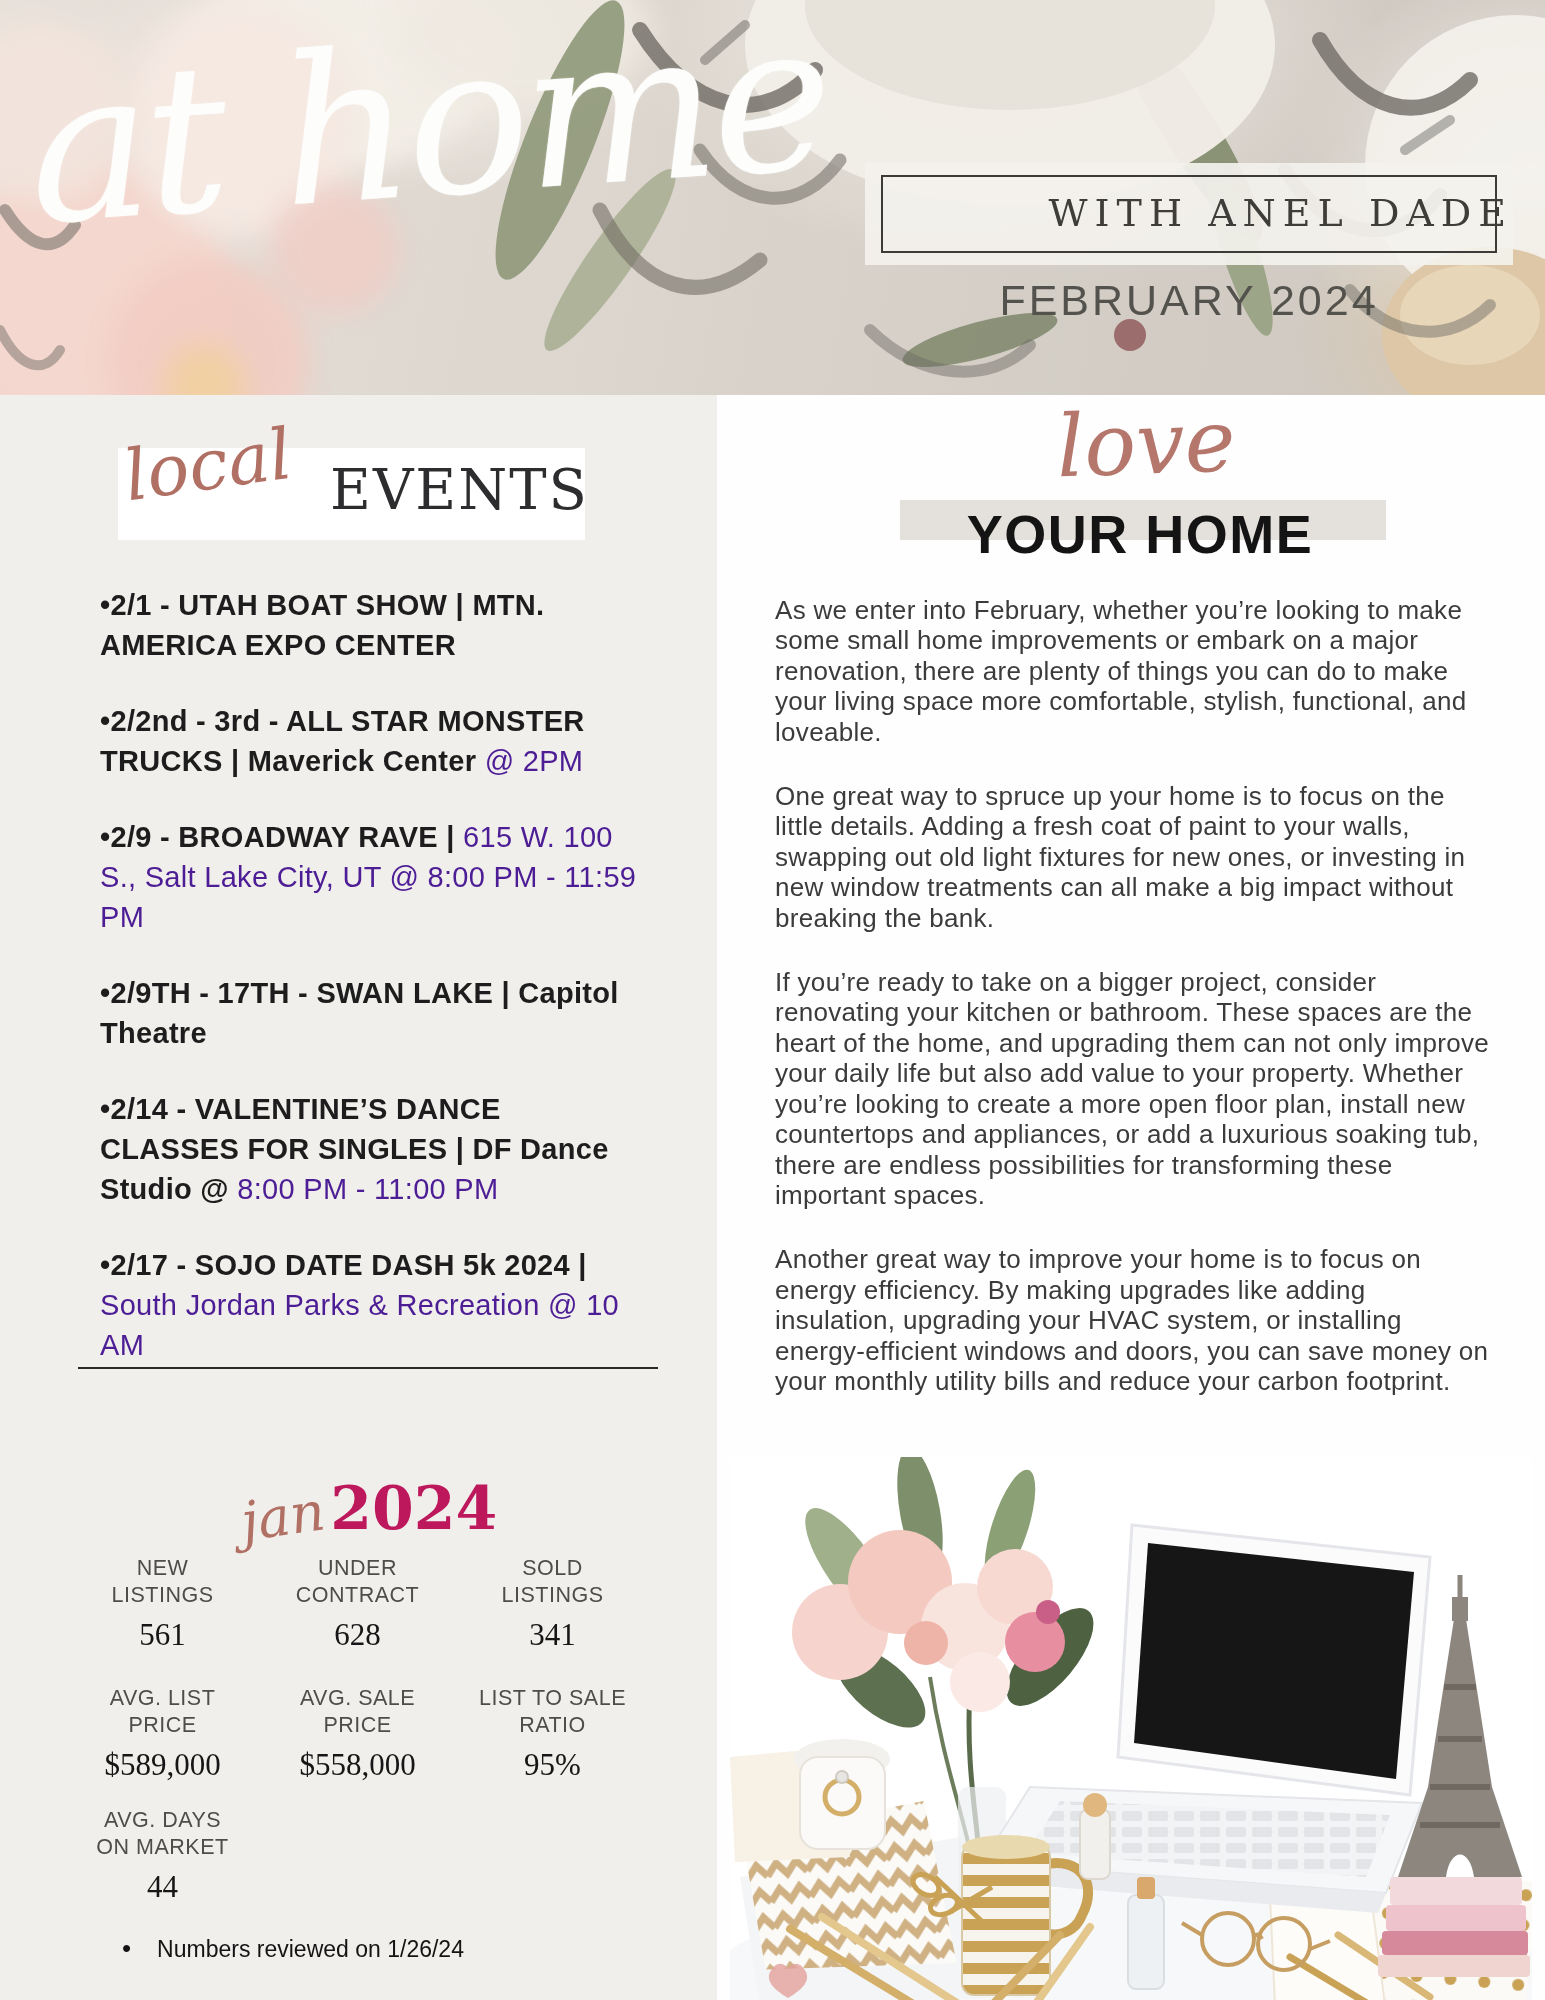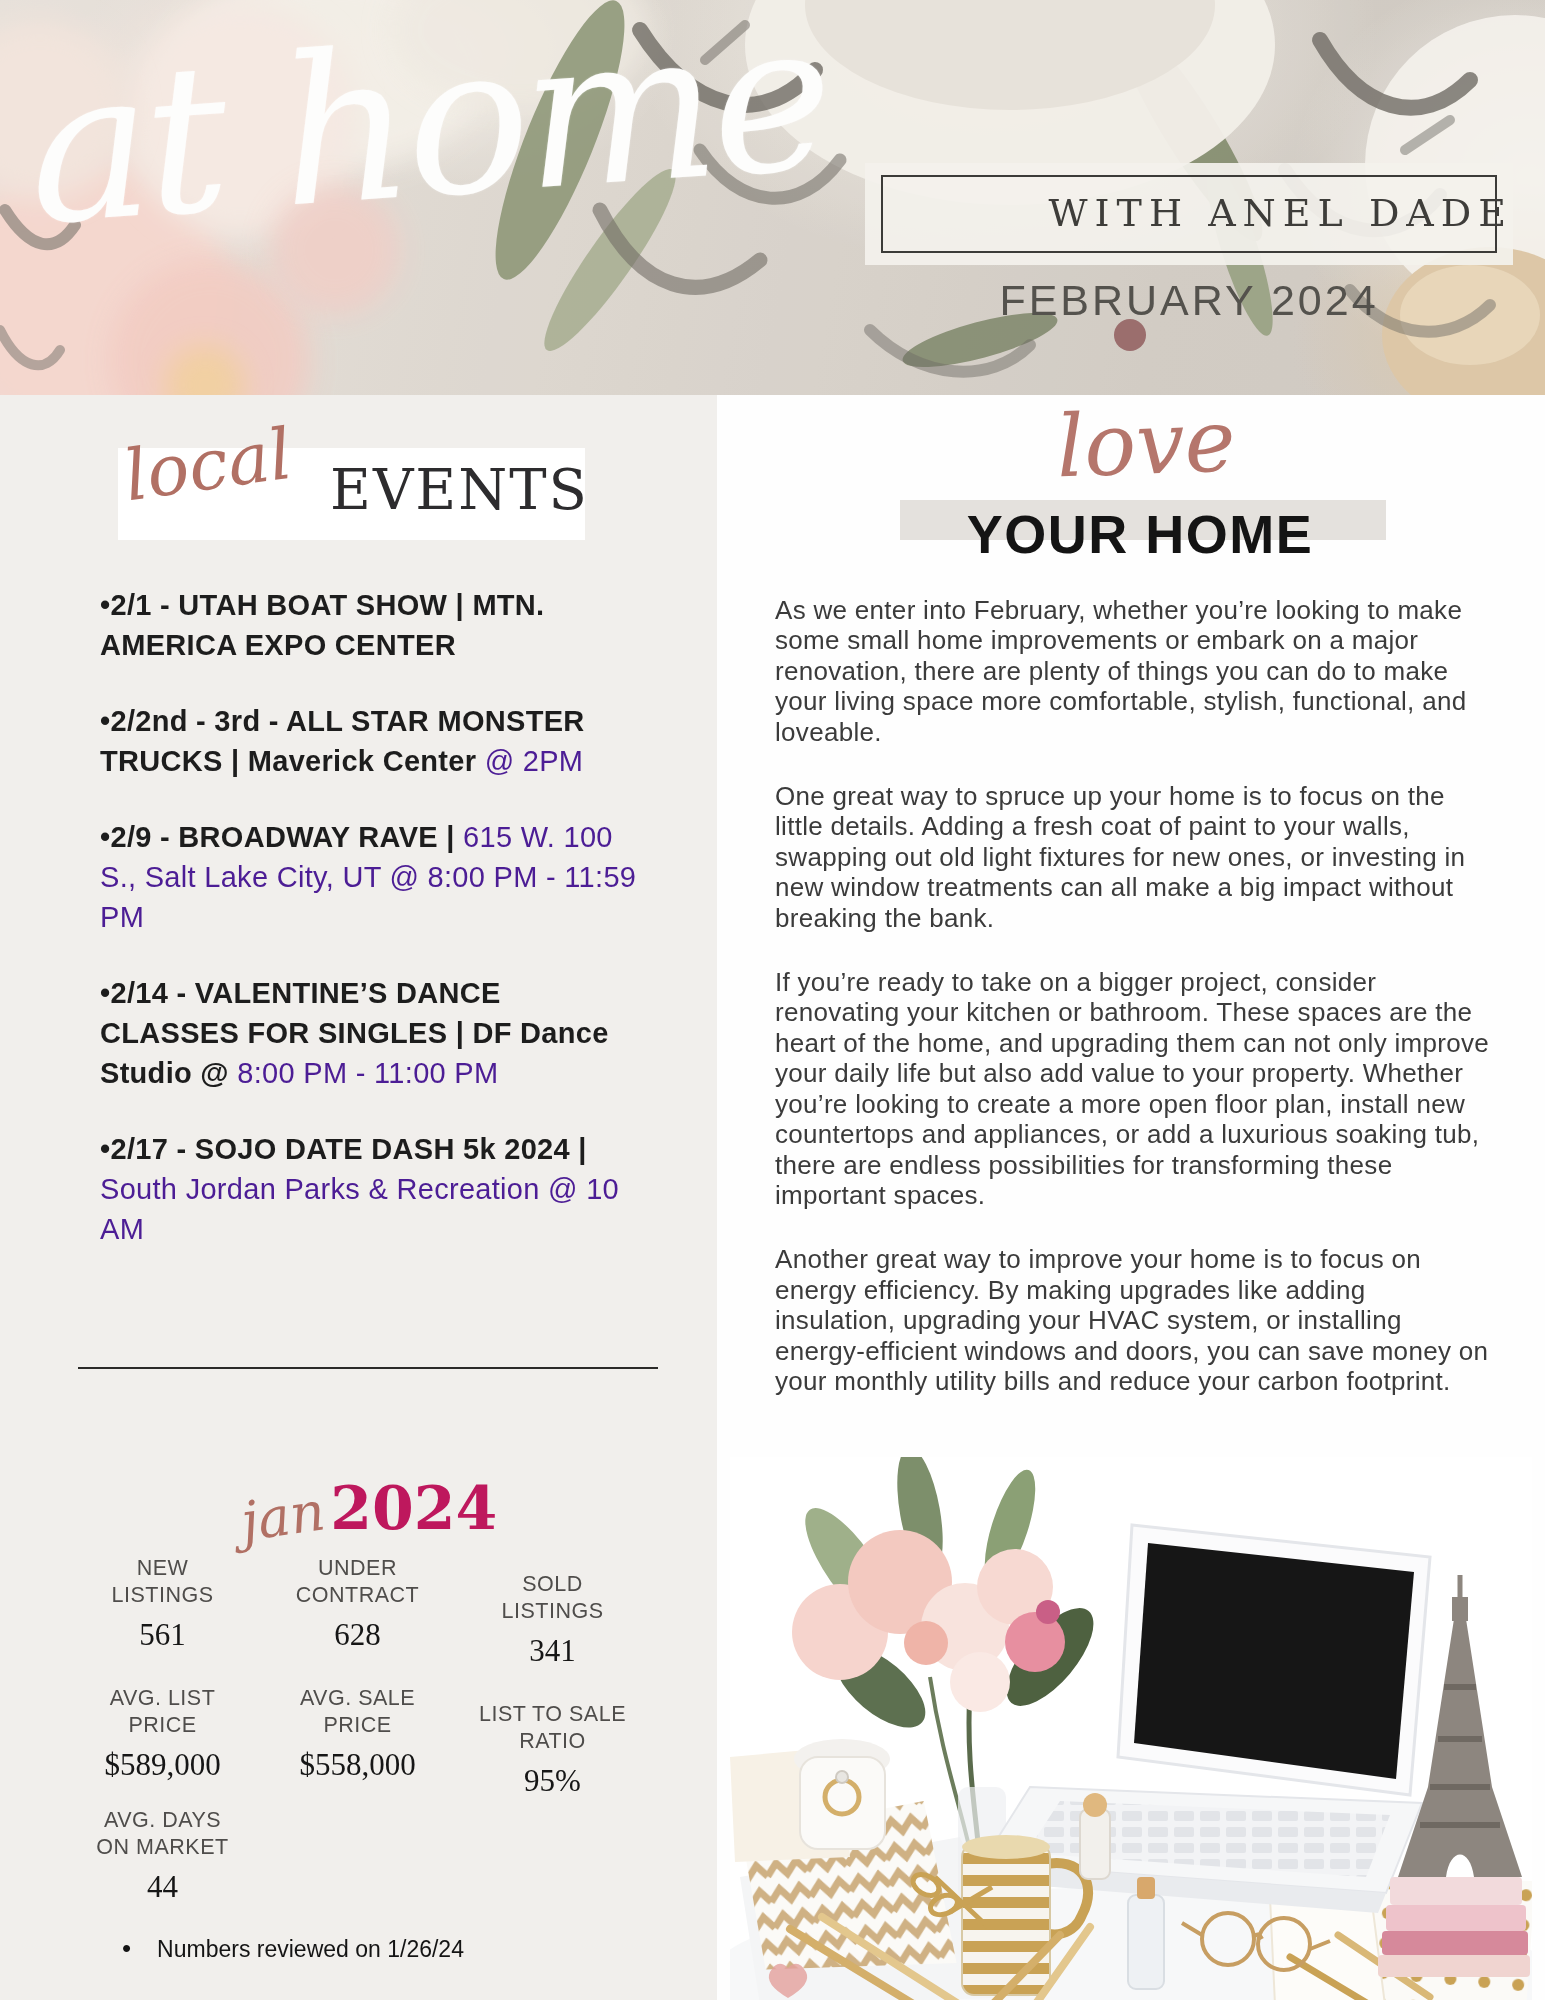--- a/index.html
+++ b/index.html
@@ -59,21 +59,21 @@
   .ms-month { position:absolute; left:80px; top:1078px; width:578px; text-align:center; white-space:nowrap; }
   .ms-month .script { font-size:54px; color:#b17064; display:inline-block; transform:rotate(-8deg);
       margin-right:6px; vertical-align:-6px; }
   .ms-year  { font-family:"DejaVu Serif", serif; font-size:60px; font-weight:700; color:#be185d;text-align:right; }
 
   .stat { position:absolute; width:195px; text-align:center; }
   .stat-label { font-size:21.5px; line-height:1.26; letter-spacing:.5px; color:#4f4d4b;
       white-space:pre-line; }
   .stat-value { margin-top:8px; font-family:"Liberation Serif", serif; font-size:31px; color:#161616; }
   .r1 { top:1160px; } .r2 { top:1290px; } .r3 { top:1412px; }
-  .c1 { left:65px; } .c2 { left:260px; } .c3 { left:455px;margin-top:16px; }
+  .c1 { left:65px; } .c2 { left:260px; } .c3 { left:455px; }
 
   .ms-note { position:absolute; left:122px; top:1538px; display:flex; align-items:baseline;
       font-size:23px; color:#141414; }
   .ms-note .bullet { font-size:26px; margin-right:26px; }
 
   
   .love-script { position:absolute; left:0; top:2px; width:828px; padding-left:30px; text-align:center;
       font-size:86px; line-height:1.1; color:#b5766c; transform:rotate(-2deg); }
   .yh-band  { position:absolute; left:183px; top:105px; width:486px; height:40px; background:#e4e1dd; }
   .yh-title { position:absolute; left:0; top:108px; width:828px; padding-left:18px; text-align:center;
@@ -158,20 +158,23 @@
 
     <ul class="events-list">
       <li class="ev-item">
         <span class="ev-b">•2/1 - UTAH BOAT SHOW | MTN. AMERICA EXPO CENTER</span><span class="ev-r"></span>
       </li>
       <li class="ev-item">
         <span class="ev-b">•2/2nd - 3rd - ALL STAR MONSTER TRUCKS | Maverick Center</span><span class="ev-r"> @ 2PM</span>
       </li>
       <li class="ev-item">
         <span class="ev-b">•2/9 - BROADWAY RAVE | </span><span class="ev-r">615 W. 100 S., Salt Lake City, UT @ 8:00 PM - 11:59 PM</span>
+      </li>
+      <li class="ev-item">
+        <span class="ev-b">•2/9TH - 17TH - SWAN LAKE | Capitol Theatre</span><span class="ev-r"></span>
       </li>
       <li class="ev-item">
         <span class="ev-b">•2/14 - VALENTINE’S DANCE CLASSES FOR SINGLES | DF Dance Studio @ </span><span class="ev-r">8:00 PM - 11:00 PM</span>
       </li>
       <li class="ev-item">
         <span class="ev-b">•2/17 - SOJO DATE DASH 5k 2024 | </span><span class="ev-r">South Jordan Parks &amp; Recreation  @ 10 AM</span>
       </li>
     </ul>
 
     <div class="divider"></div>

